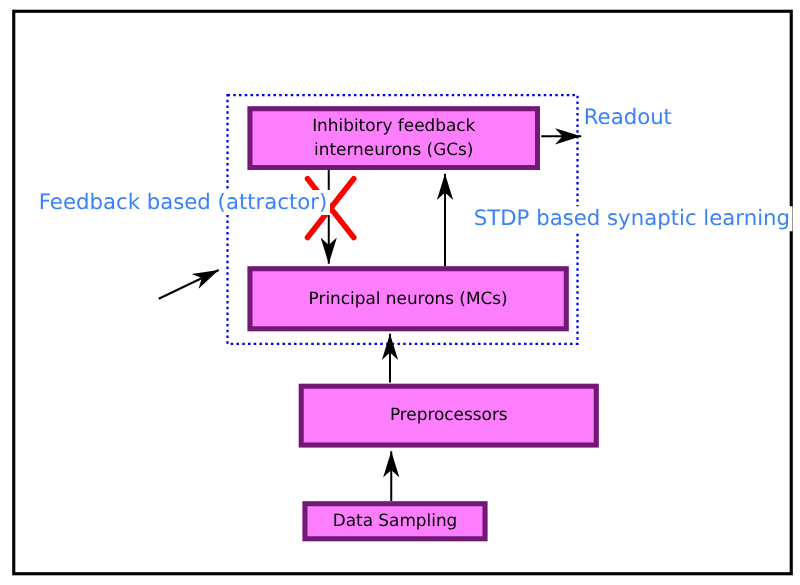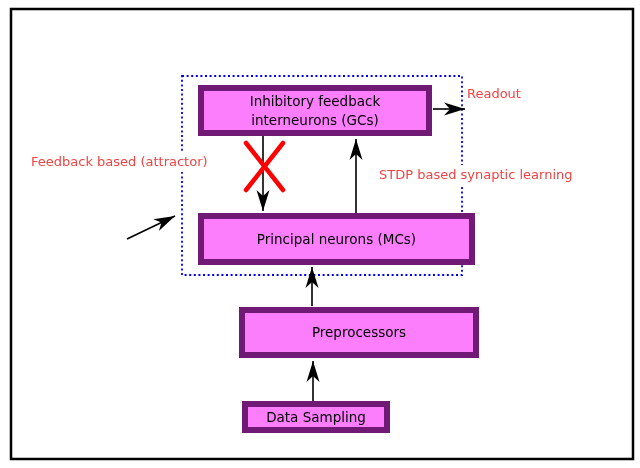--- a/index.html
+++ b/index.html
@@ -18,45 +18,45 @@
   #shapes {
     position: absolute;
     left: 0;
     top: 0;
     z-index: 0;
   }
   .node {
     position: absolute;
     box-sizing: border-box;
     background: #FC7EFC;
-    border: 6px solid #701a75;
+    border: 4px solid #701a75;
     display: flex;
     flex-direction: column;
     align-items: center;
     justify-content: center;
     text-align: center;
     color: #000000;
     font-size: 13.5px;
     line-height: 19px;
     z-index: 2;
   }
   .note {
     position: absolute;
-    color: #ef4444;
-    font-size: 13px;
+    color: #3b82f6;
+    font-size: 17px;
     line-height: 18px;
     white-space: nowrap;
     z-index: 2;
   }
   .note.masked {
     background: #ffffff;
     padding: 1px 2px;
   }
   #box-inhibitory   { left: 198px; top:  85px; width: 234px; height: 51px; }
-  #box-principal    { left: 198px; top: 213px; width: 277px; height: 52px; }
+  #box-principal    { left: 198px; top: 213px; width: 257px; height: 52px; }
   #box-preprocessors{ left: 198px; top: 307px; width: 240px; height: 51px; margin-left: 41px; }
   #box-datasampling { left: 242px; top: 401px; width: 148px; height: 32px; }
   #label-readout    { left: 467px; top:  85px; }
   #label-feedback   { left:  29px; top: 152px; }
   #label-stdp       { left: 377px; top: 165px; text-align: right; }
   #label-core       { left:   7px; top: 241px; }
 </style>
 </head>
 <body>
 

